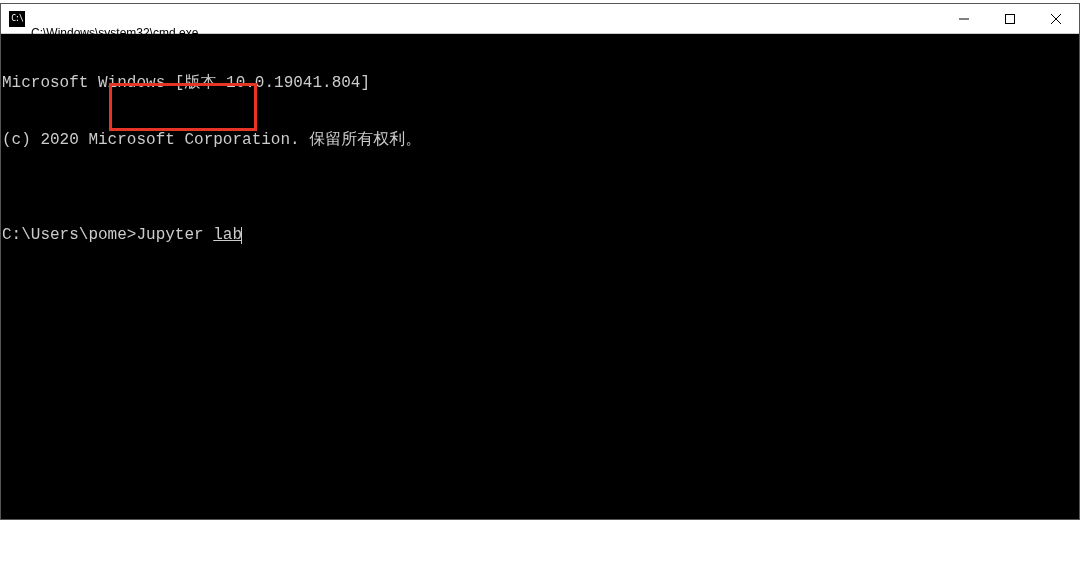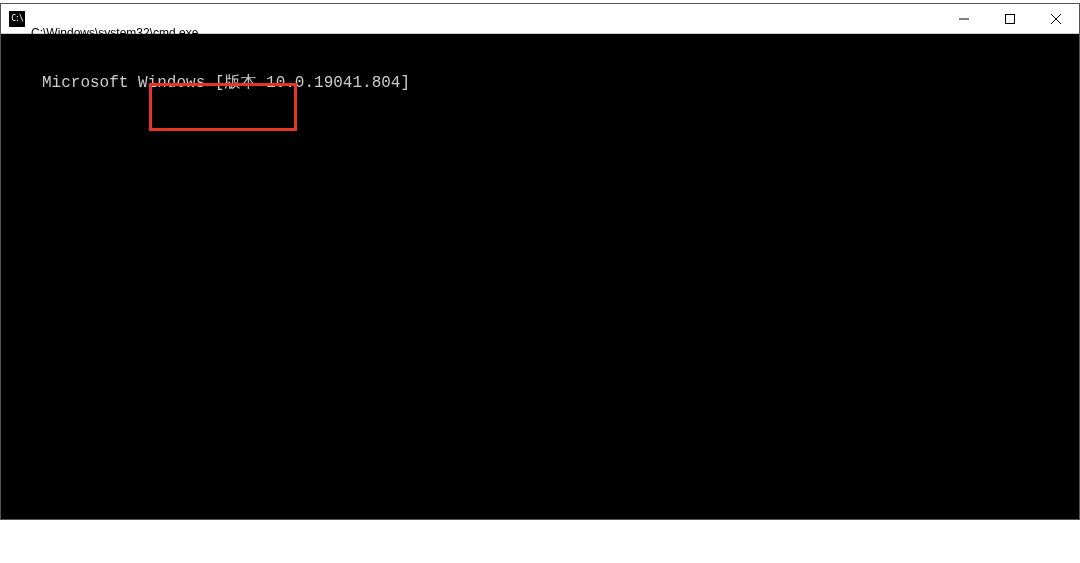--- a/index.html
+++ b/index.html
@@ -59,21 +59,20 @@
     .terminal {
       flex: 1;
       background: #000;
       color: #cccccc;
       font-family: "NSimSun", "SimSun", Consolas, "Courier New", monospace;
       font-size: 16px;
       line-height: 19px;
       padding: 2px 0 12px 1px;
       position: relative;
       white-space: pre;
-      margin-left: 40px;
     }
     .term-line { white-space: pre; }
     .prompt-line { white-space: pre; }
     .cursor {
       display: inline-block;
       width: 1px;
       height: 17px;
       background: #cccccc;
       vertical-align: text-bottom;
       margin-left: -1px;
@@ -108,17 +107,19 @@
         <svg width="10" height="10" viewBox="0 0 10 10">
             <line x1="0" y1="0" x2="10" y2="10" stroke-width="1"></line>
             <line x1="10" y1="0" x2="0" y2="10" stroke-width="1"></line>
           </svg>
       </div>
     </div>
   </div>
 
   <div class="terminal">
     <div class="term-line">Microsoft Windows [版本 10.0.19041.804]</div>
+    <div class="term-line">(c) 2020 Microsoft Corporation. 保留所有权利。</div>
     <div class="term-line"></div>
+    <div class="prompt-line"><span>C:\Users\pome&gt;</span><span>Jupyter </span><span class="underline">lab</span><span class="cursor"></span></div>
 
     <div class="highlight-box" id="hl" style="left: 108px; top: 49px; width: 148px; height: 48px;"></div>
   </div>
 </div>
 
 </body></html>

